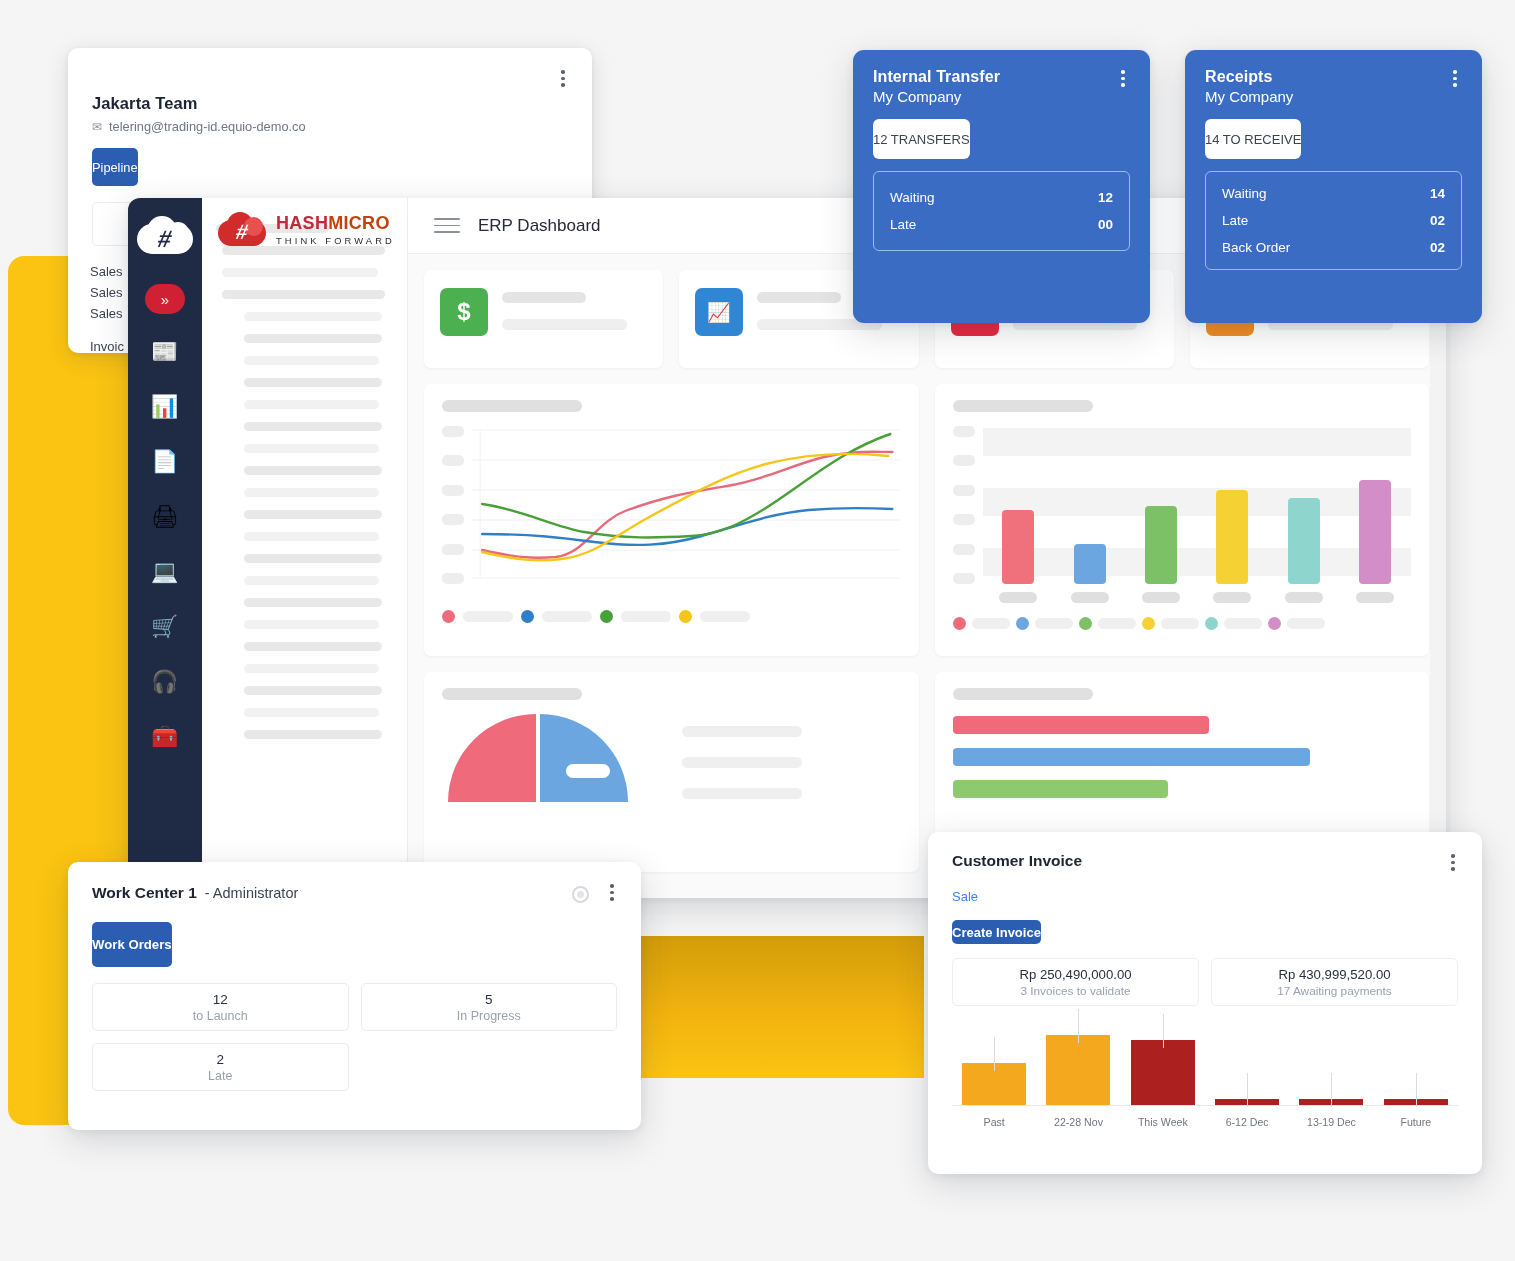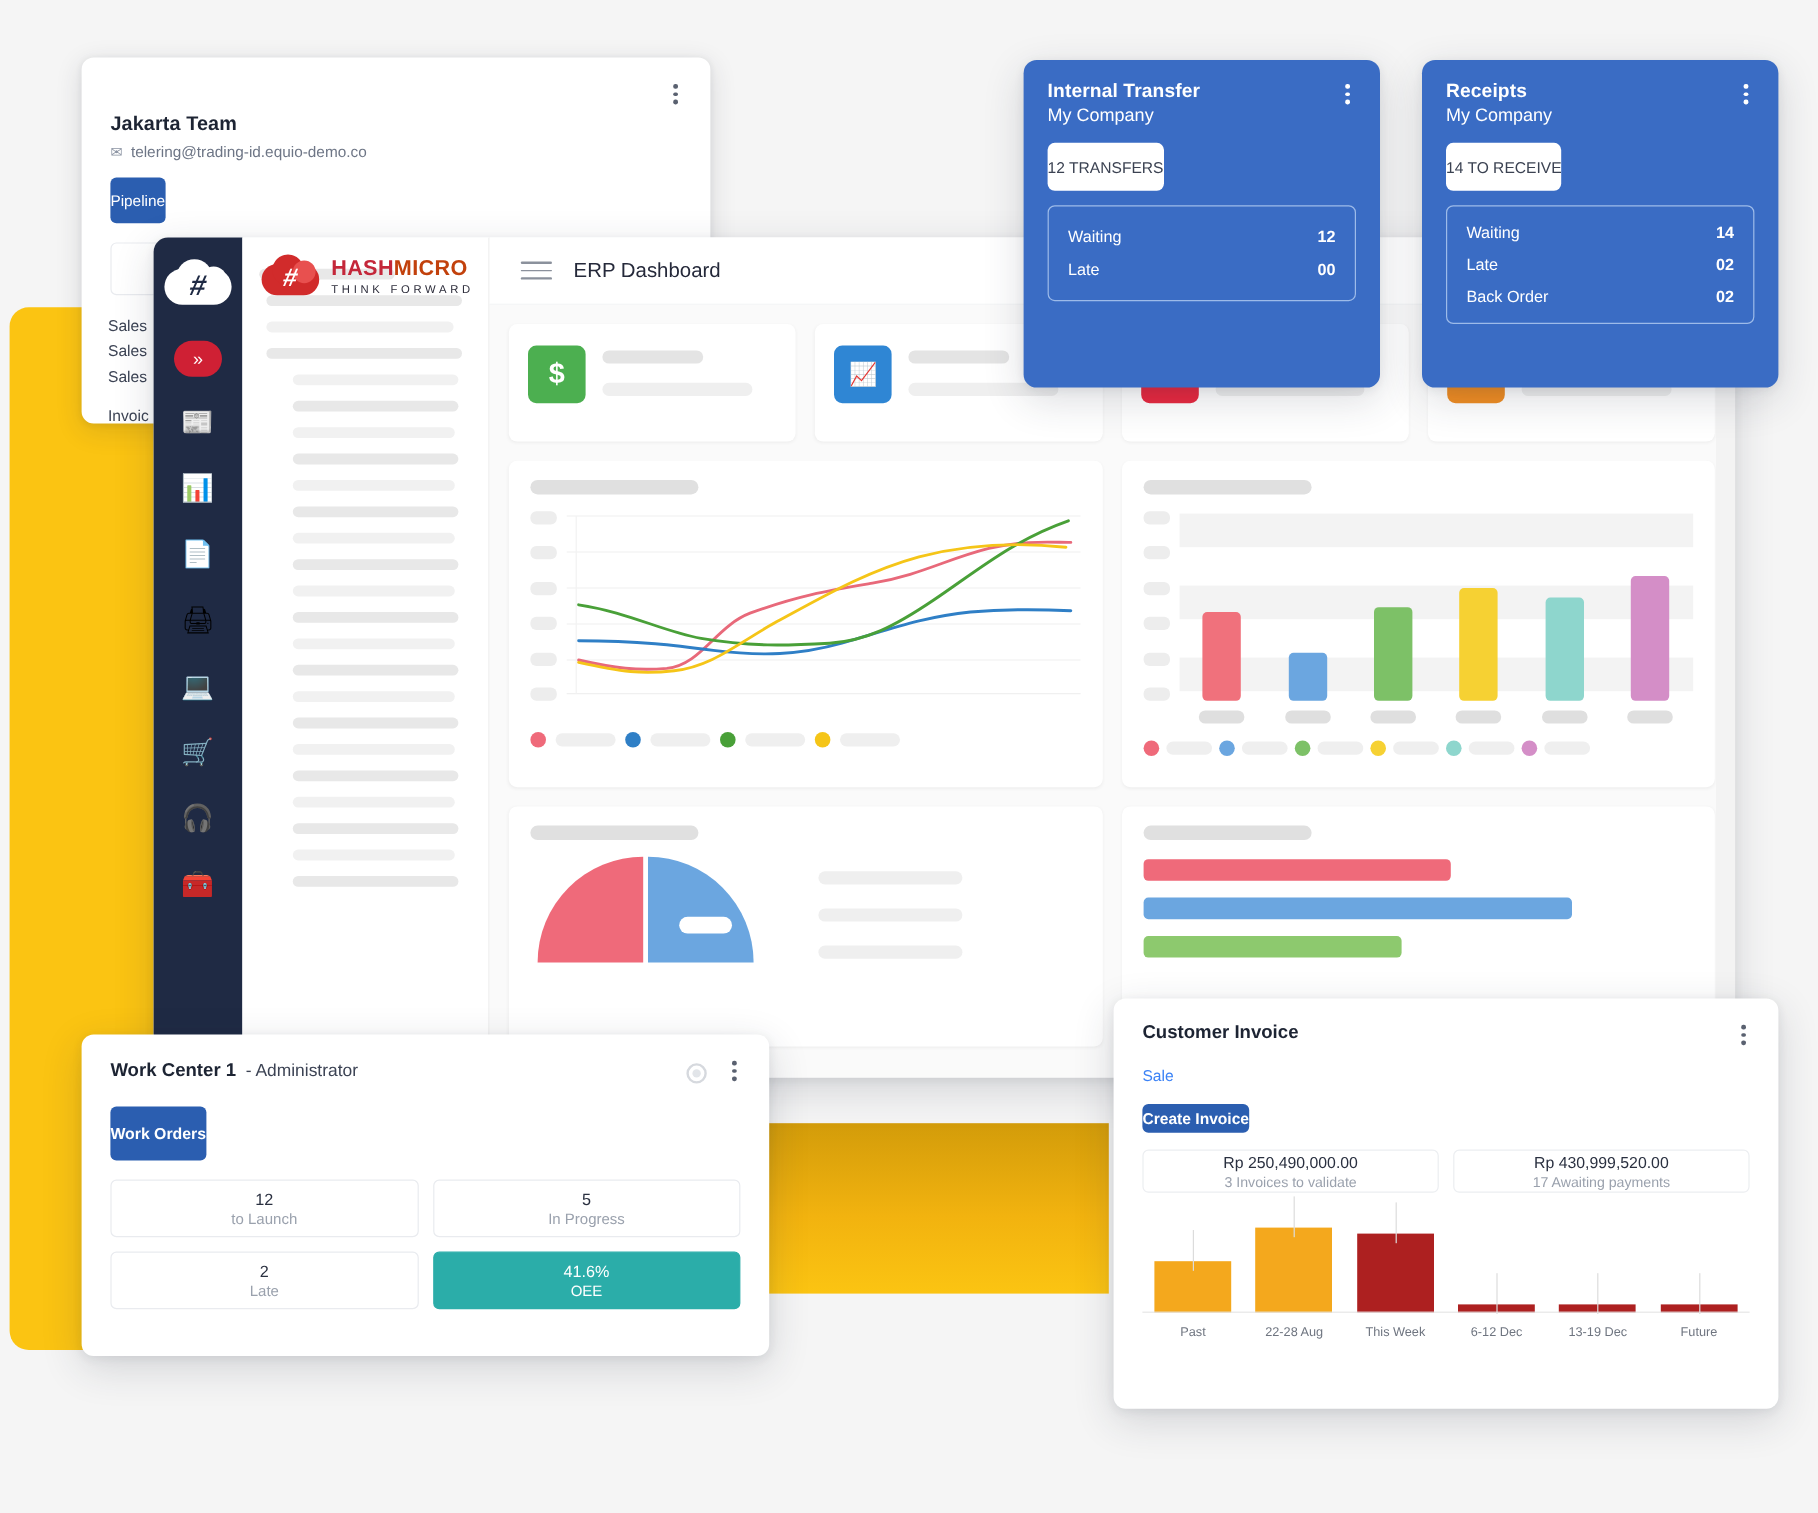--- a/index.html
+++ b/index.html
@@ -158,21 +158,21 @@
   #cust-invoice { left:928px; top:832px; width:554px; height:342px; }
   .ci-head { position:relative; padding:20px 24px 0 24px; }
   .ci-t1 { font-size:15.5px; font-weight:bold; color:#1d2433; }
   .ci-t2 { font-size:13px; color:#3b82f6; margin-top:19px; }
   .ci-head .kebab-wrap { position:absolute; right:22px; top:22px; }
   .ci-btn { margin:16px 24px 0 24px; height:24px; border-radius:5px; background:#2b5eb0;
             color:#fff; font-size:13px; font-weight:bold;
             display:flex; align-items:center; justify-content:center;
             border:none; cursor:pointer; font-family:inherit; }
   .ci-stats { display:flex; gap:12px; margin:14px 24px 0 24px; }
-  .ci-stat { flex:1; height:36px; border:1px solid #eceef1; border-radius:5px;
+  .ci-stat { flex:1; height:48px; border:1px solid #eceef1; border-radius:5px;
              display:flex; flex-direction:column; align-items:center; justify-content:center; }
   .ci-stat .a { font-size:13.2px; color:#2a3040; }
   .ci-stat .b { font-size:11.8px; color:#9aa1ad; margin-top:2px; }
 
   .ci-chart { margin:14px 24px 0 24px; height:108px; position:relative; }
   .ci-bars { position:absolute; left:0; right:0; bottom:22px; height:86px;
              display:flex; align-items:flex-end; }
   .ci-col { flex:1; display:flex; flex-direction:column; align-items:center; justify-content:flex-end;
             height:100%; position:relative; }
   .ci-bar { width:64px; position:relative; }
@@ -533,24 +533,20 @@
         <span class="t">to Launch</span>
       </div>
       <div class="wc-cell">
         <span class="n">5</span>
         <span class="t">In Progress</span>
       </div>
       <div class="wc-cell">
         <span class="n">2</span>
         <span class="t">Late</span>
       </div>
-      <div class="wc-cell teal">
-        <span class="n">41.6%</span>
-        <span class="t">OEE</span>
-      </div>
     </div>
   </div>
 
   <div class="card sh-lg" id="cust-invoice">
     <div class="ci-head">
       <div class="ci-t1">Customer Invoice</div>
       <div class="ci-t2">Sale</div>
       <div class="kebab-wrap">
         <div class="kebab">
             <i></i>
@@ -600,21 +596,21 @@
           </div>
         <div class="ci-col">
             <div class="ci-bar" style="height:7px;background:#ad2020">
               <span class="tick"></span>
             </div>
           </div>
       </div>
       <div class="ci-axis"></div>
       <div class="ci-labels">
         <span>Past</span>
-        <span>22-28 Aug</span>
+        <span>22-28 Nov</span>
         <span>This Week</span>
         <span>6-12 Dec</span>
         <span>13-19 Dec</span>
         <span>Future</span>
       </div>
     </div>
   </div>
 
 </div>
 

